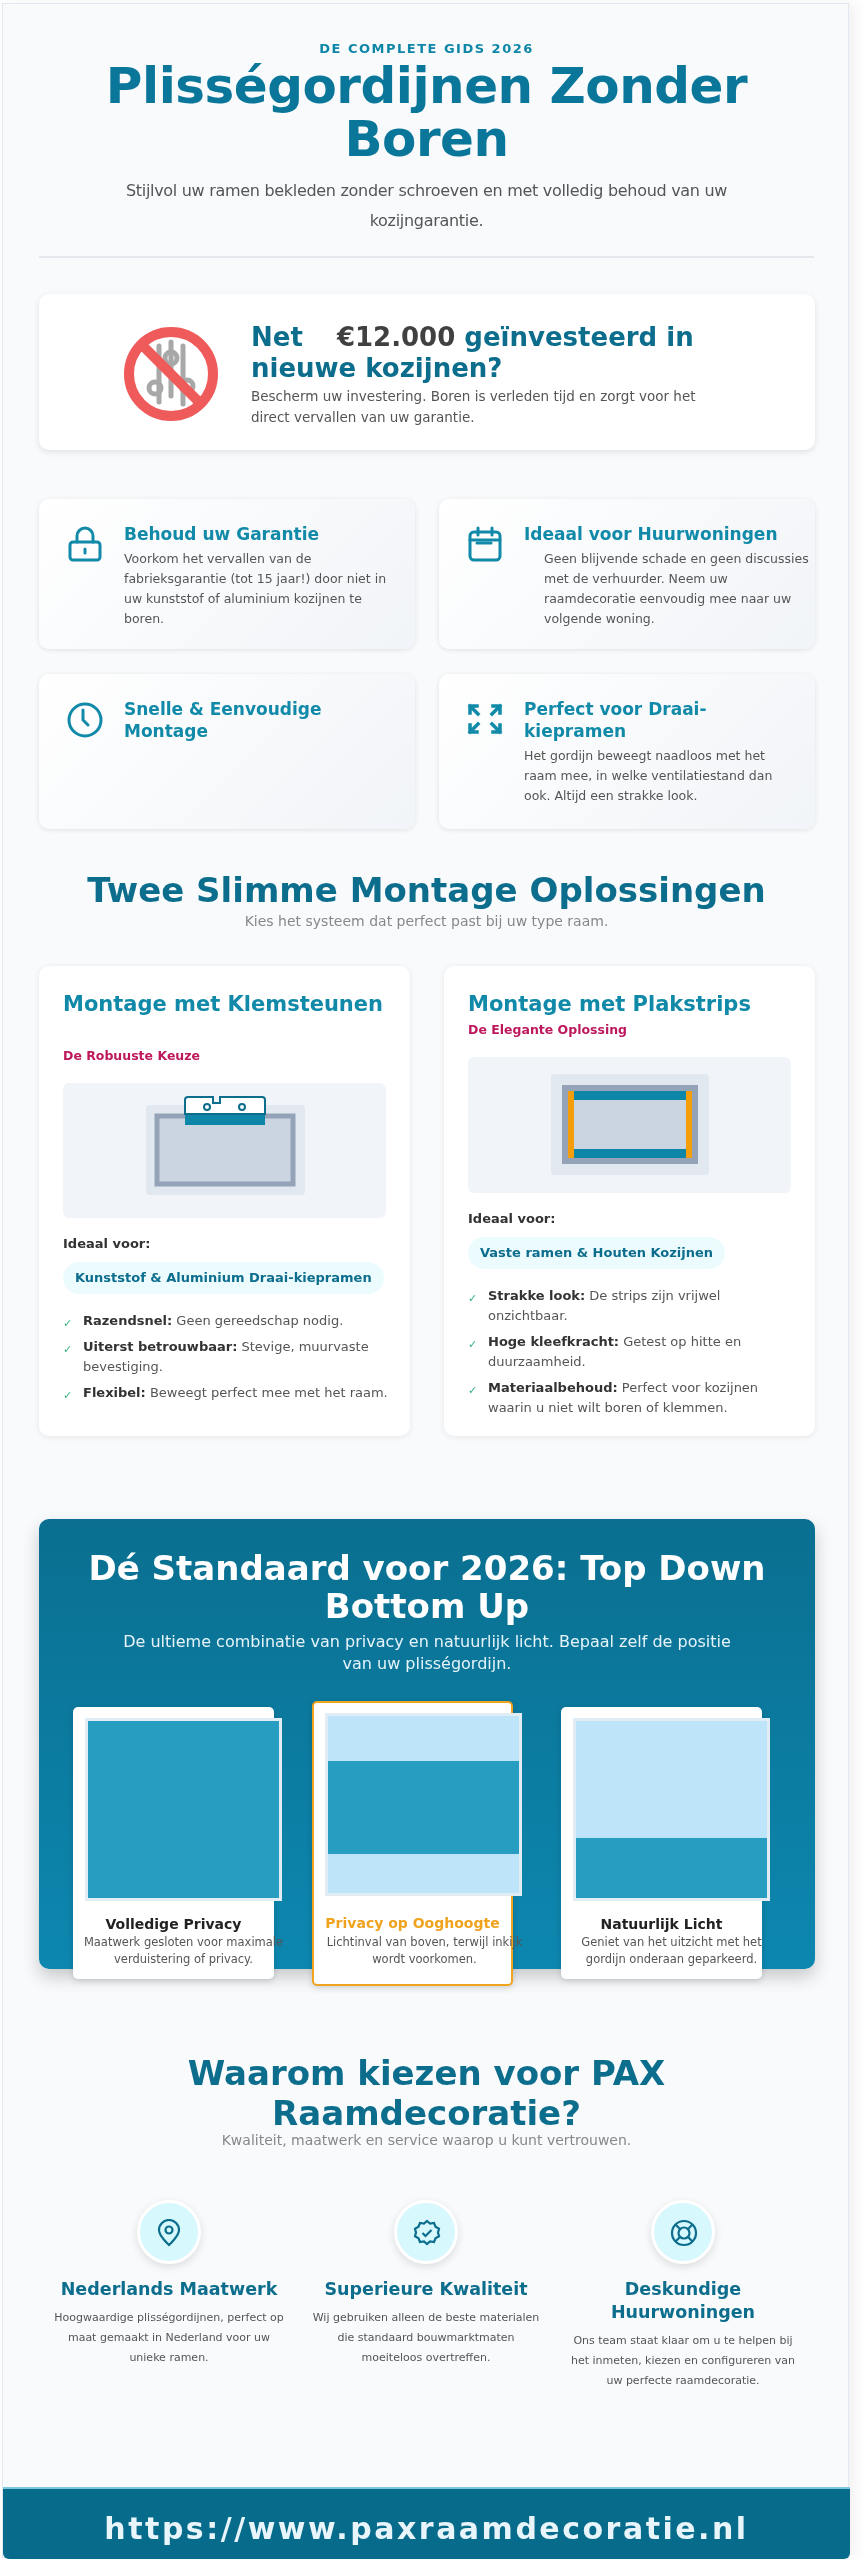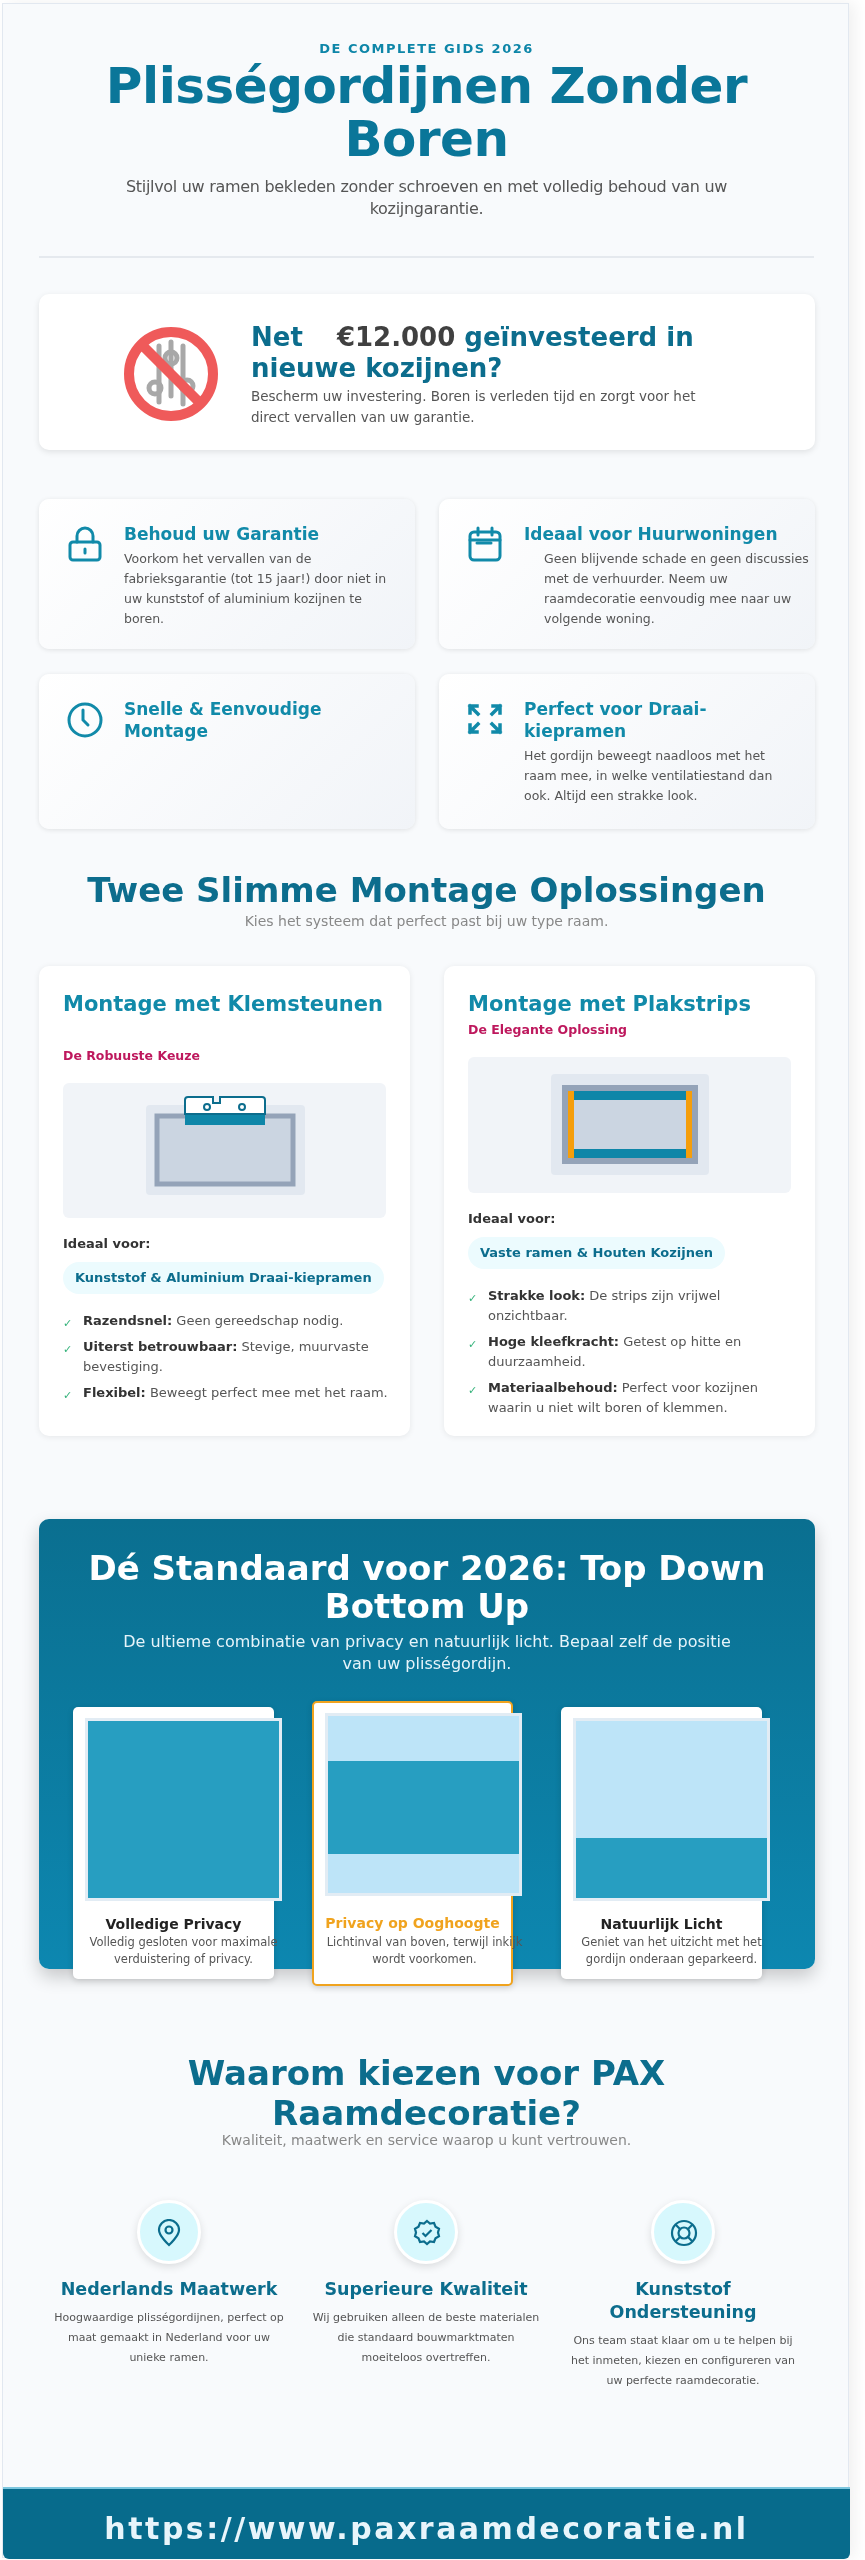--- a/index.html
+++ b/index.html
@@ -25,21 +25,21 @@
   }
   .main-title {
     position: absolute; top: 56px; left: 40px; width: 767px;
     font-size: 50px; font-weight: bold; line-height: 53px;
     color: #0a7699;
     font-family: "DejaVu Sans", sans-serif;
     letter-spacing: -0.5px;
   }
   .subtitle {
     position: absolute; top: 172px; left: 90px; width: 667px;
-    font-size: 16px; line-height: 22px; color: #555;
+    font-size: 16px; line-height: 30px; color: #555;
     font-family: "DejaVu Sans", sans-serif; letter-spacing: -0.3px;
   }
   .divider { position: absolute; top: 252px; left: 36px; width: 775px; height: 2px; background: #e5e9ee; }
 
   .alert-card {
     position: absolute; top: 290px; left: 36px; width: 776px; height: 156px;
     background: #fff; border-radius: 10px;
     box-shadow: 0 2px 6px rgba(0,0,0,0.10);
   }
   .no-drill { position: absolute; left: 82px; top: 30px; width: 100px; height: 100px; }
@@ -285,21 +285,21 @@
 
   <div class="tdbu">
     <h2 class="ttitle">Dé Standaard voor 2026: Top Down Bottom Up</h2>
     <p class="tsub">De ultieme combinatie van privacy en natuurlijk licht. Bepaal zelf de positie van uw plisségordijn.</p>
 
     <div class="pos-card" style="left:34px; top:188px; height:272px; height:272px;">
       <div class="win">
         <div class="shade" style="top:0; height:100%;"></div>
       </div>
       <div class="ptitle" style="top:209px;">Volledige Privacy</div>
-      <div class="ptext" style="top:227px;">Volledig gesloten voor maximale verduistering of privacy.</div>
+      <div class="ptext" style="top:227px;">Maatwerk gesloten voor maximale verduistering of privacy.</div>
     </div>
 
     <div class="pos-card highlight" style="left:273px; top:182px; height:285px;">
       <div class="win" style="left:11px; top:10px;">
         <div class="shade" style="top:45px; height:93px;"></div>
       </div>
       <div class="ptitle" style="top:212px;">Privacy op Ooghoogte</div>
       <div class="ptext" style="top:231px;">Lichtinval van boven, terwijl inkijk wordt voorkomen.</div>
     </div>
 
@@ -341,20 +341,20 @@
     <div class="circle" style="left:88px;">
       <svg width="28" height="28" viewBox="0 0 28 28" fill="none" stroke="#0c6d8d" stroke-width="2.2">
         <circle cx="14" cy="14" r="12"></circle>
         <circle cx="14" cy="14" r="5.5"></circle>
         <line x1="5.5" y1="5.5" x2="10" y2="10"></line>
         <line x1="22.5" y1="5.5" x2="18" y2="10"></line>
         <line x1="5.5" y1="22.5" x2="10" y2="18"></line>
         <line x1="22.5" y1="22.5" x2="18" y2="18"></line>
       </svg>
     </div>
-    <div class="wtitle">Kunststof Ondersteuning</div>
+    <div class="wtitle">Deskundige Huurwoningen</div>
     <p class="wtext" style="top:131px;">Ons team staat klaar om u te helpen bij het inmeten, kiezen en configureren van uw perfecte raamdecoratie.</p>
   </div>
 
   <div class="footer">
     <a class="url">https://www.paxraamdecoratie.nl</a>
   </div>
 </div>
 
 </body></html>

